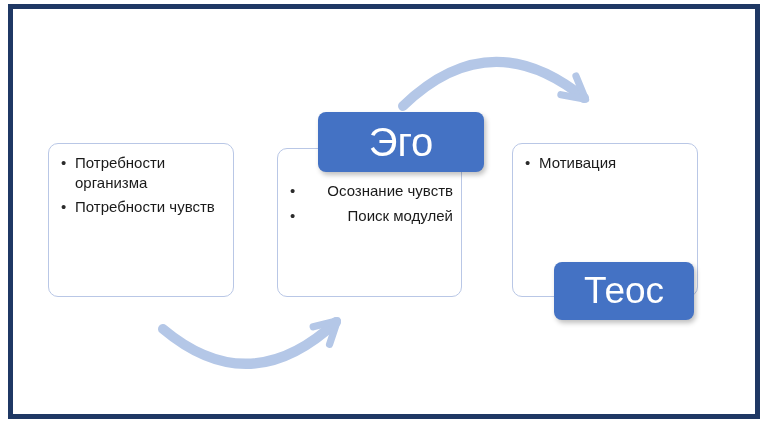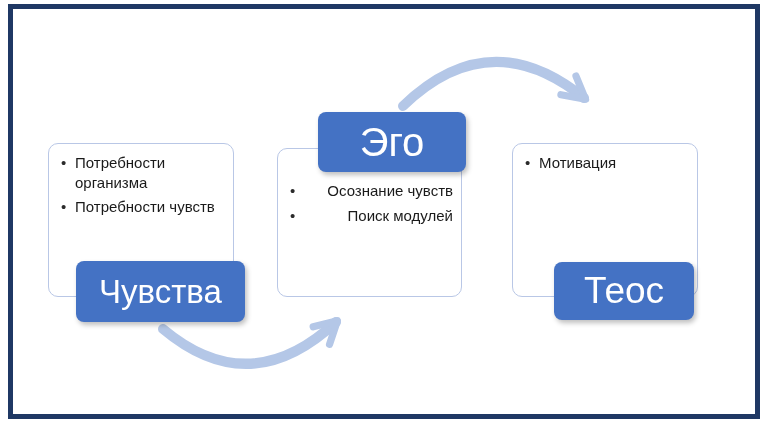--- a/index.html
+++ b/index.html
@@ -63,21 +63,21 @@
     position:absolute;
     background:var(--accent);
     color:#ffffff;
     border-radius:8px;
     display:flex;
     align-items:center;
     justify-content:center;
     box-shadow:2px 3px 5px rgba(0,0,0,0.25);
   }
   .label1{left:76px;top:261px;width:169px;height:61px;font-size:33px;}
-  .label2{left:318px;top:112px;width:148px;height:60px;font-size:40px;}
+  .label2{left:318px;top:112px;width:166px;height:60px;font-size:40px;}
   .label3{left:554px;top:262px;width:140px;height:58px;font-size:37px;}
 </style>
 </head>
 <body>
 
 <div class="stage">
 
   <div class="frame"></div>
 
   <svg class="arrows" viewBox="0 0 768 432" xmlns="http://www.w3.org/2000/svg">
@@ -103,17 +103,16 @@
       <li>Поиск модулей</li>
     </ul>
   </div>
 
   <div class="card card3">
     <ul class="bullets">
       <li>Мотивация</li>
     </ul>
   </div>
 
-  <div class="label label1">Чувства</div>
   <div class="label label2">Эго</div>
   <div class="label label3">Теос</div>
 
 </div>
 
 </body></html>

